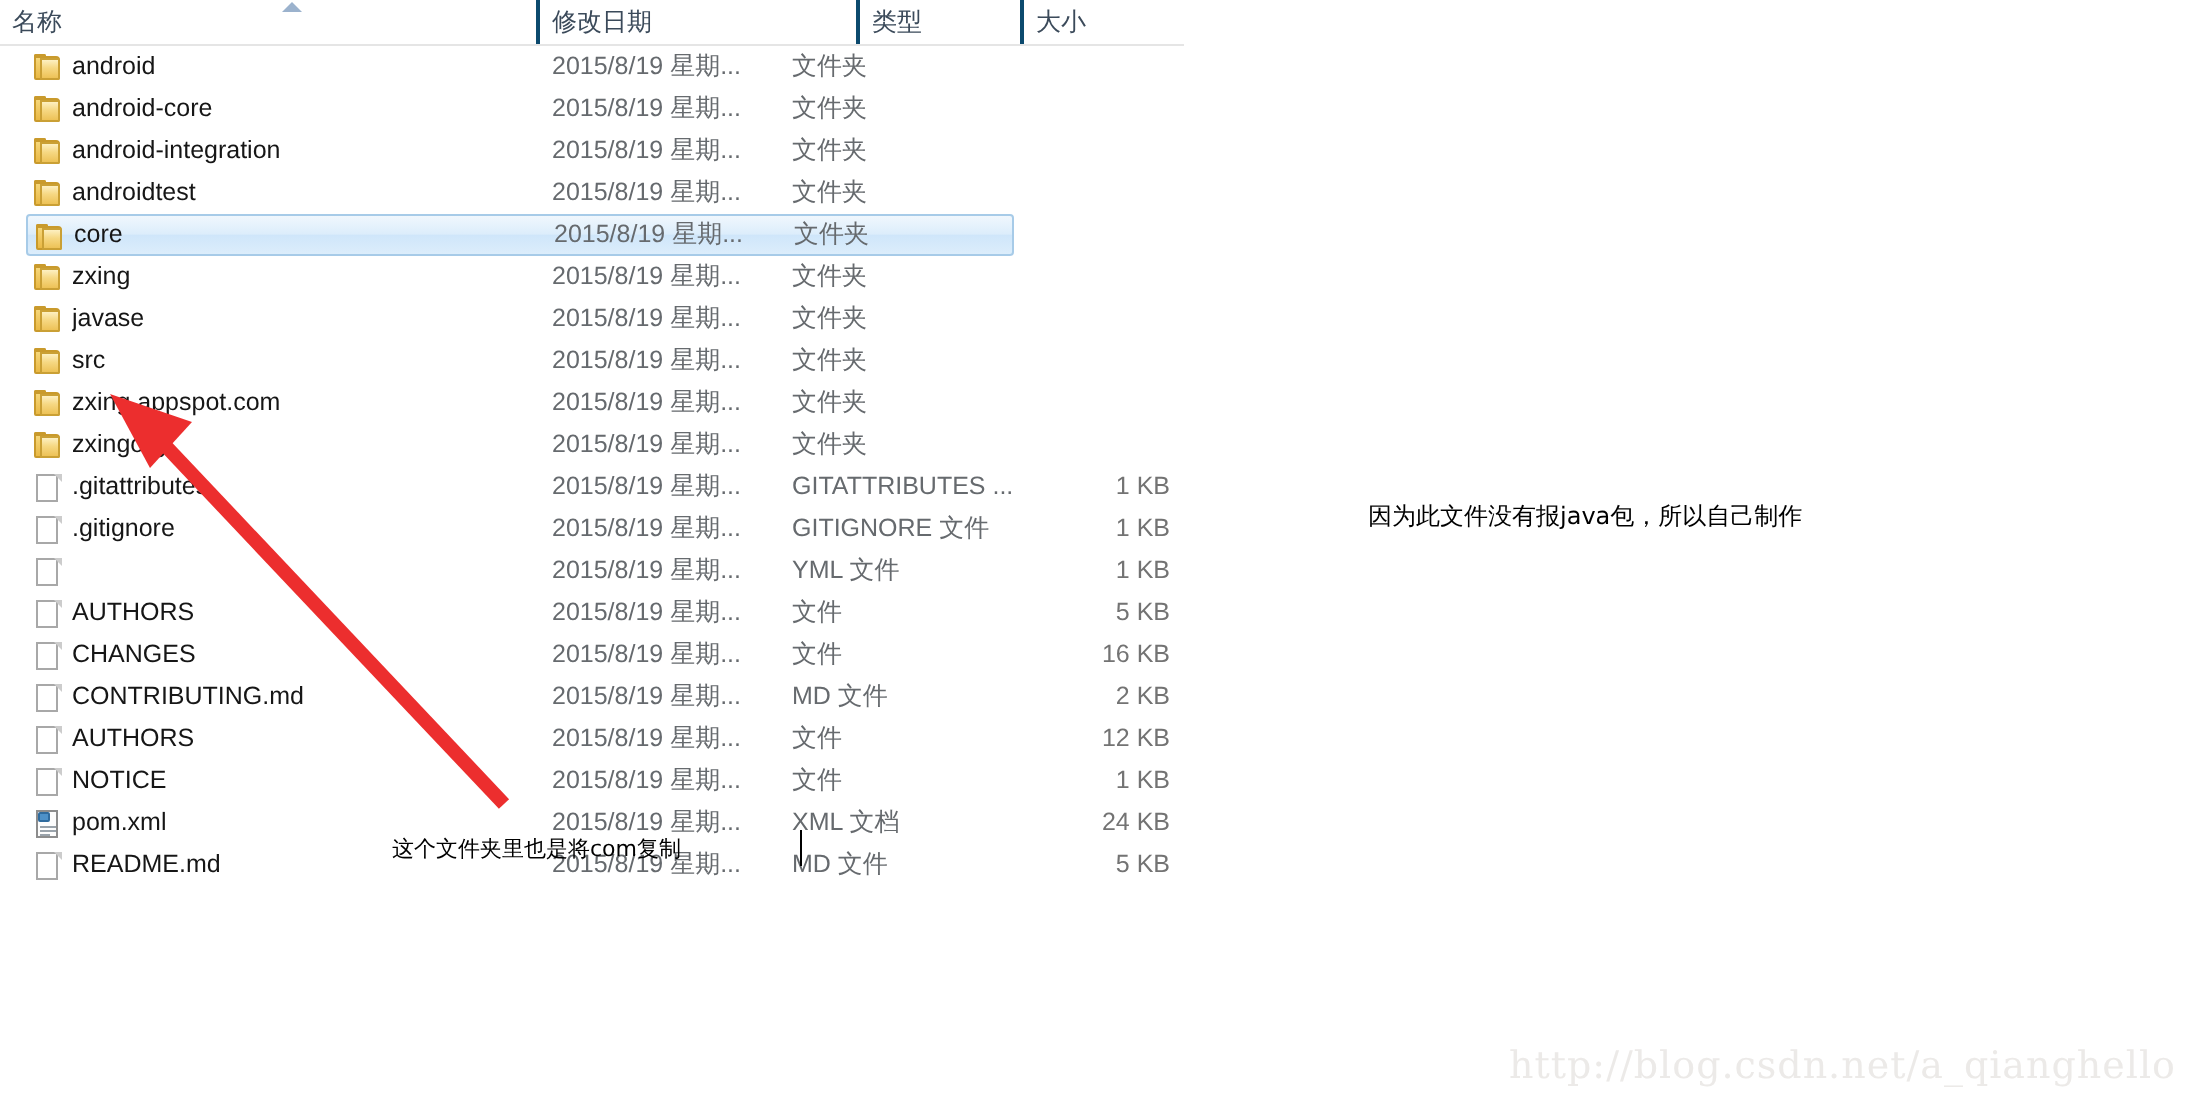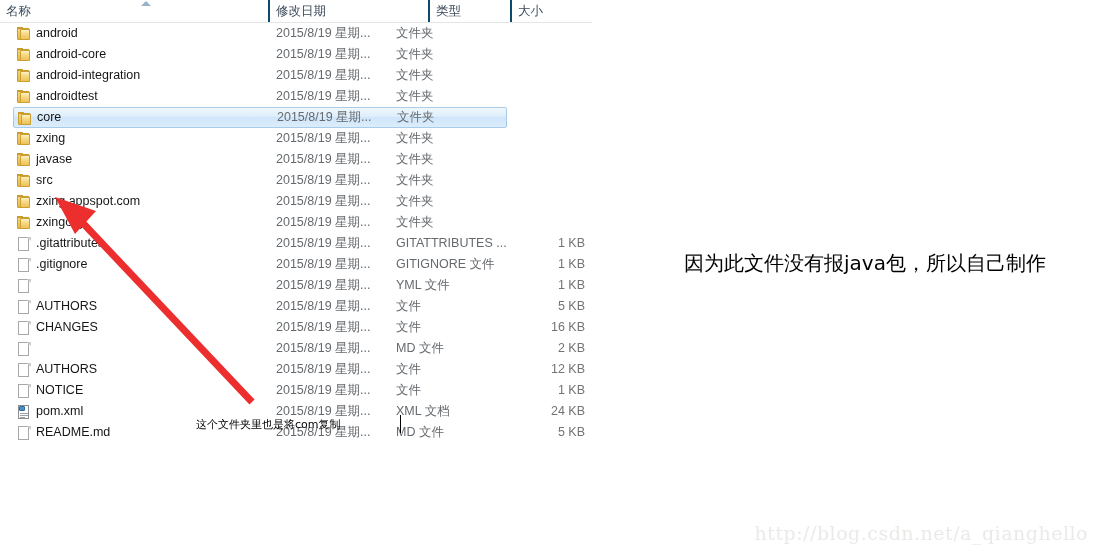--- a/index.html
+++ b/index.html
@@ -161,21 +161,21 @@
   }
   .ic-xml .l1 { top: 9px;  width: 8px; }
   .ic-xml .l2 { top: 11px; width: 8px; }
   .ic-xml .l3 { top: 13px; width: 5px; }
 
   
   .annotation {
     position: absolute;
     color: #000000;
     font-family: "DejaVu Sans", "Liberation Sans", sans-serif;
-    font-size: 20px;
+    font-size: 12px;
     white-space: nowrap;
   }
   #anno-right { left: 684px; top: 250px; }
   #anno-bottom { left: 196px; top: 417px; font-size: 11px; }
   #anno-caret {
     position: absolute;
     left: 400px; top: 415px;
     width: 1px; height: 18px;
     background: #000;
   }
@@ -401,20 +401,21 @@
         <span class="cell c-type">文件</span>
         <span class="cell c-size">16 KB</span>
       </div>
       <div class="row">
         <span class="icon-wrap">
           <span class="ic-file">
             <span class="pg"></span>
             <span class="fold"></span>
           </span>
         </span>
+        <span class="cell c-name">CONTRIBUTING.md</span>
         <span class="cell c-date">2015/8/19 星期...</span>
         <span class="cell c-type">MD 文件</span>
         <span class="cell c-size">2 KB</span>
       </div>
       <div class="row">
         <span class="icon-wrap">
           <span class="ic-file">
             <span class="pg"></span>
             <span class="fold"></span>
           </span>

